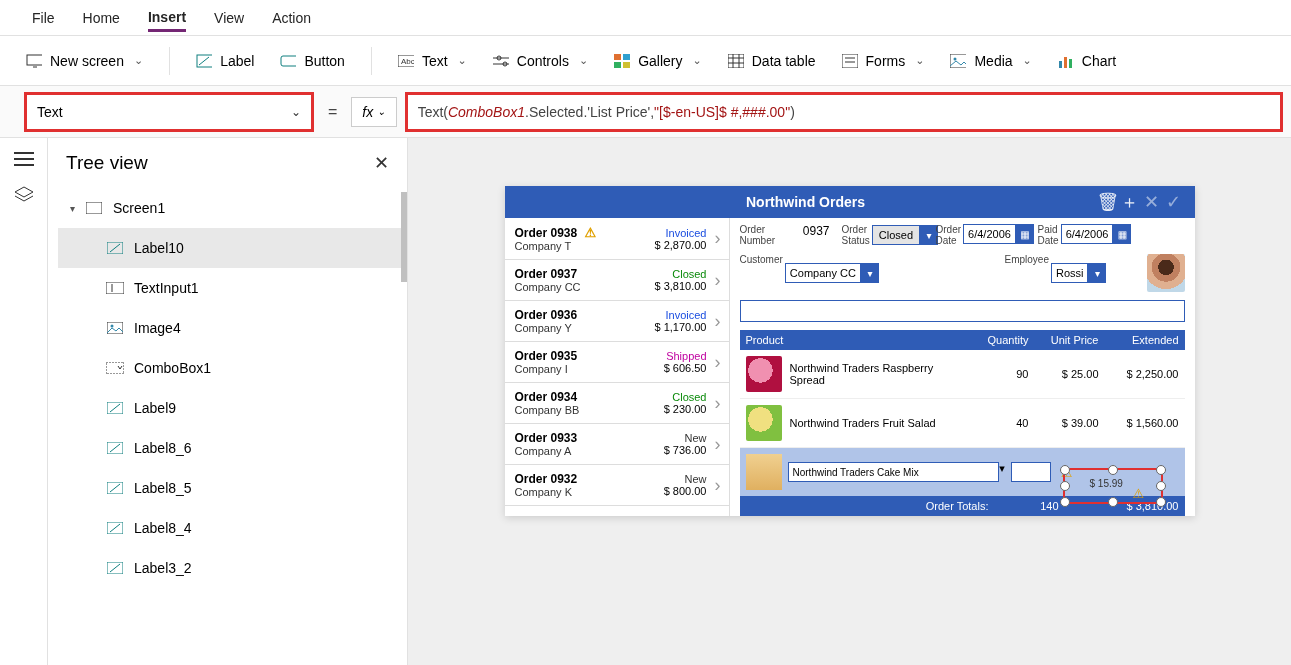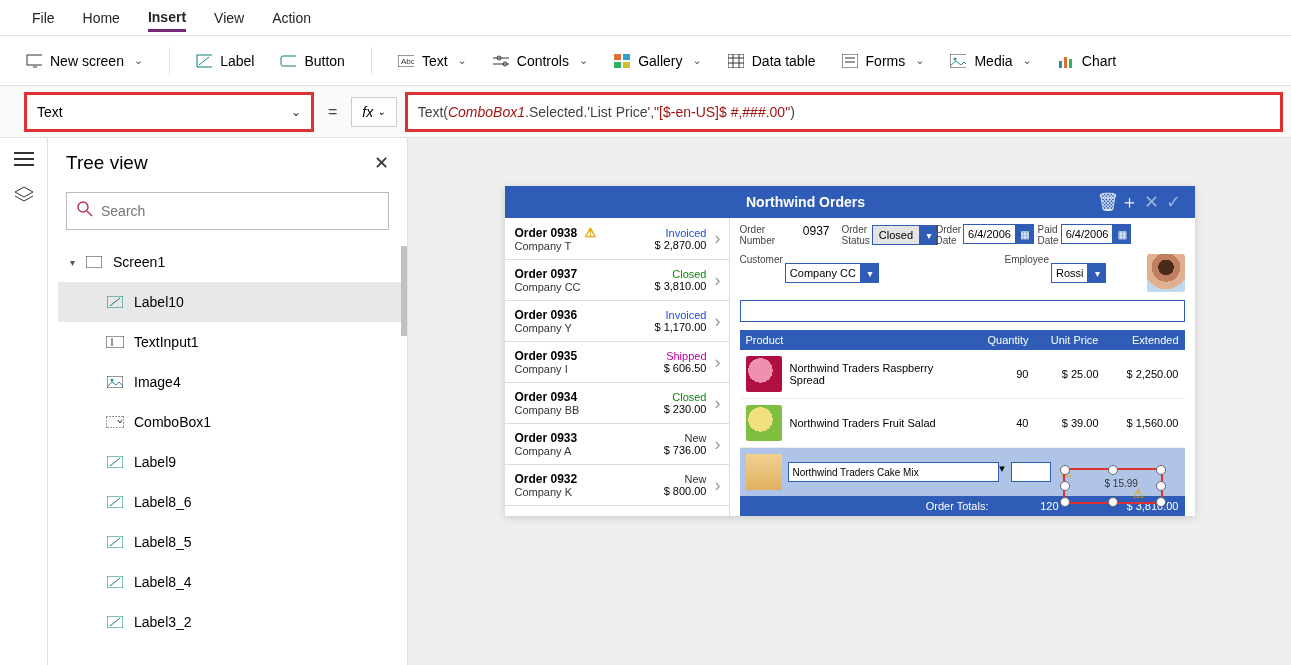--- a/index.html
+++ b/index.html
@@ -106,21 +106,21 @@
   .edit-prod-img { width: 36px; height: 36px; background: linear-gradient(#f0d090, #e0b060); }
   .edit-combo { flex: 1; display: flex; }
   .edit-combo .txt { flex: 1; border: 1px solid #2f5cb6; background: #fff; height: 20px; padding: 0 4px; font-size: 10px; display: flex; align-items: center; }
   .edit-qty { width: 40px; height: 20px; border: 1px solid #2f5cb6; background: #fff; }
   .selection-handles { position: absolute; right: 16px; top: -4px; width: 100px; height: 36px; border: 2px solid #e03030; pointer-events: none; }
   .handle { position: absolute; width: 10px; height: 10px; border: 1.5px solid #666; background: #fff; border-radius: 50%; }
   .h-tl { top: -5px; left: -5px; } .h-tr { top: -5px; right: -5px; }
   .h-bl { bottom: -5px; left: -5px; } .h-br { bottom: -5px; right: -5px; }
   .h-tc { top: -5px; left: calc(50% - 5px); } .h-bc { bottom: -5px; left: calc(50% - 5px); }
   .h-lc { top: calc(50% - 5px); left: -5px; } .h-rc { top: calc(50% - 5px); right: -5px; }
-  .sel-price { position: absolute; top: 8px; left: 40px; font-size: 10px; color: #333; }
+  .sel-price { position: absolute; top: 8px; left: 25px; font-size: 10px; color: #333; }
 
   .totals-row { background: #2f5cb6; color: #fff; display: flex; align-items: center; padding: 4px 6px; font-size: 11px; }
   .totals-label { flex: 1; text-align: right; padding-right: 30px; }
   .totals-qty { width: 60px; text-align: right; padding-right: 20px; }
   .totals-amt { width: 100px; text-align: right; }
 </style>
 </head>
 <body>
 
 <div class="menubar">
@@ -267,29 +267,20 @@
           <polygon points="10,1 19,6 10,11 1,6" fill="none" stroke="#333"></polygon>
           <polyline points="1,10 10,15 19,10" fill="none" stroke="#333"></polyline>
         </svg>
     </div>
   </div>
 
   <div class="tree-panel">
     <div class="tree-head">
       <h2>Tree view</h2>
       <span class="close">✕</span>
-    </div>
-    <div class="tree-search">
-      <span class="search-icon">
-        <svg width="16" height="16">
-            <circle cx="6" cy="6" r="5" fill="none" stroke="#c03060" stroke-width="1.5"></circle>
-            <line x1="10" y1="10" x2="15" y2="15" stroke="#c03060" stroke-width="1.5"></line>
-          </svg>
-      </span>
-      <input type="text" placeholder="Search" style="">
     </div>
     <div class="tree-body">
       <div class="scroll-thumb"></div>
       <div class="tree-node">
         <span class="exp-tri">▾</span>
         <span class="tree-icon">
             <svg width="16" height="12">
               <rect x="0" y="0" width="16" height="12" fill="none" stroke="#333"></rect>
             </svg>
           </span>
@@ -561,20 +552,20 @@
                 <div class="handle h-bl"></div>
                   <div class="handle h-bc"></div>
                   <div class="handle h-br"></div>
                 <span class="sel-price">$ 15.99</span>
               </div>
               <span class="warn" style="position:absolute; left:50px; top:14px;">⚠</span>
             </div>
           </div>
           <div class="totals-row">
             <span class="totals-label">Order Totals:</span>
-            <span class="totals-qty">120</span>
+            <span class="totals-qty">140</span>
             <span class="totals-amt">$ 3,810.00</span>
           </div>
         </div>
       </div>
     </div>
   </div>
 </div>
 
 </body></html>

